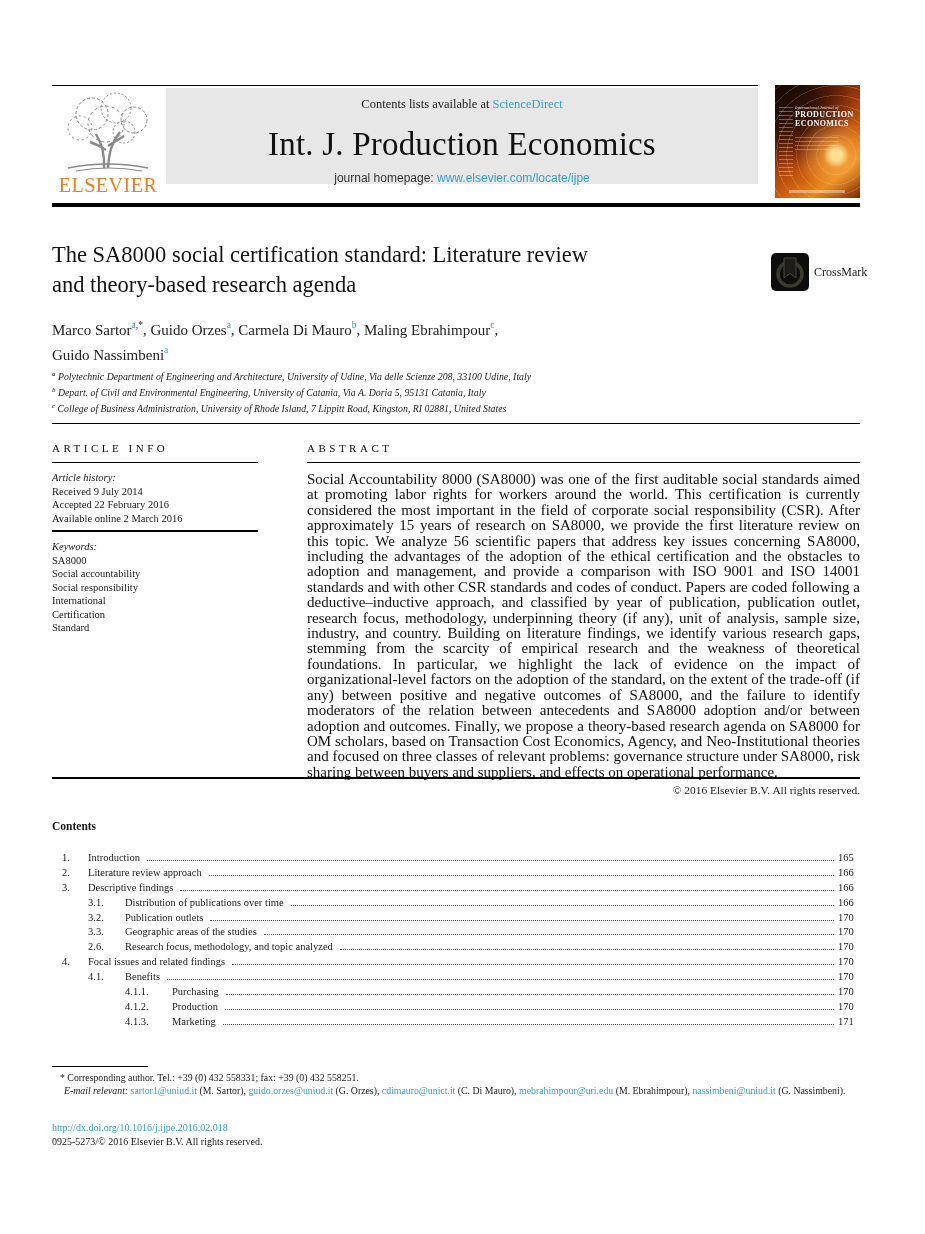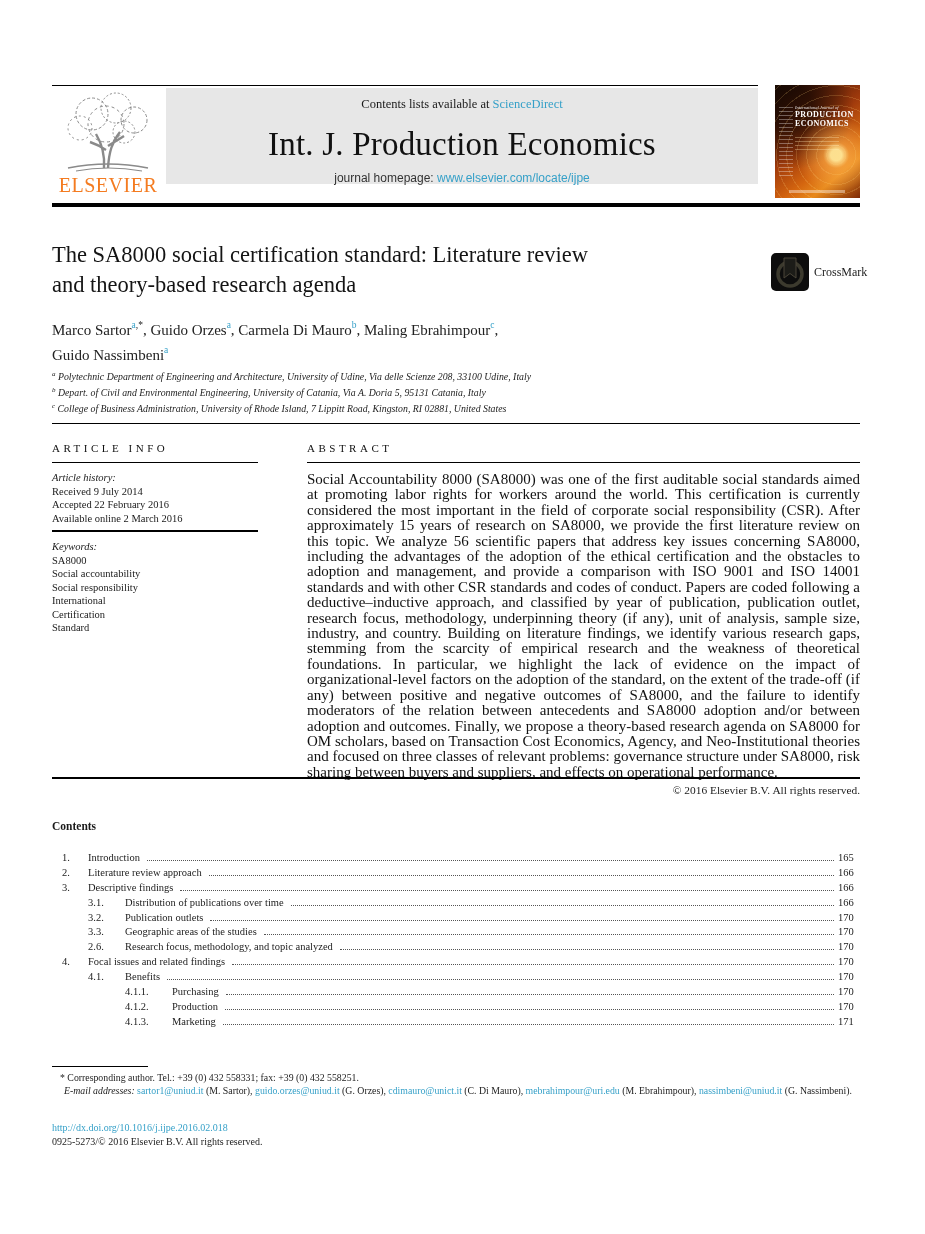--- a/index.html
+++ b/index.html
@@ -268,19 +268,19 @@
         <span class="num">4.1.3.</span>
         <span class="lbl">Marketing</span>
         <span class="leader"></span>
         <span class="pg">171</span>
       </div>
     </div>
 
   <div class="fnrule"></div>
   <div class="footnotes">
     <p class="fn-corr">* Corresponding author. Tel.: +39 (0) 432 558331; fax: +39 (0) 432 558251.</p>
-    <p class="fn-mail" id="email-line"><span class="em">E-mail addresses:</span> <a class="link">sartor1@uniud.it</a> (M. Sartor), <a class="link">guido.orzes@uniud.it</a> (G. Orzes), <a class="link">cdimauro@unict.it</a> (C. Di Mauro), <a class="link">mebrahimpour@uri.edu</a> (M. Ebrahimpour), <a class="link">nassimbeni@uniud.it</a> (G. Nassimbeni).</p>
+    <p class="fn-mail" id="email-line"><span class="em">E-mail relevant:</span> <a class="link">sartor1@uniud.it</a> (M. Sartor), <a class="link">guido.orzes@uniud.it</a> (G. Orzes), <a class="link">cdimauro@unict.it</a> (C. Di Mauro), <a class="link">mebrahimpour@uri.edu</a> (M. Ebrahimpour), <a class="link">nassimbeni@uniud.it</a> (G. Nassimbeni).</p>
   </div>
 
   <a class="doi link">http://dx.doi.org/10.1016/j.ijpe.2016.02.018</a>
   <div class="issn">0925-5273/© 2016 Elsevier B.V. All rights reserved.</div>
 
 </div>
 
 </body></html>

